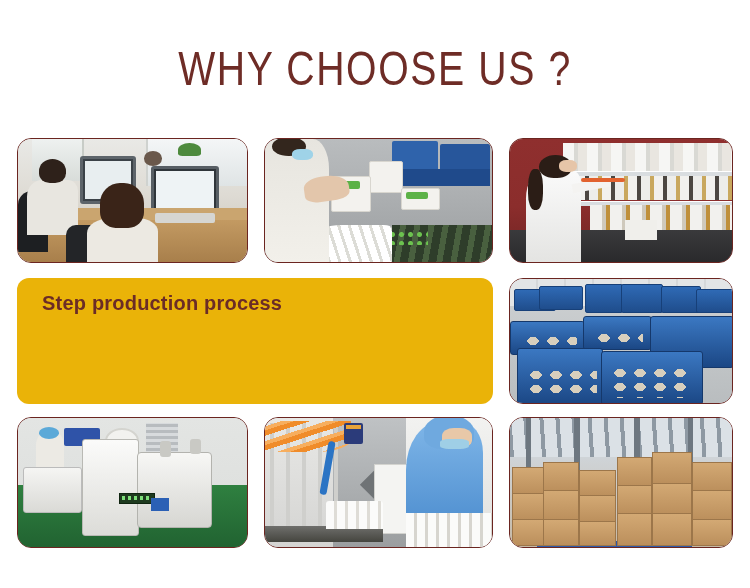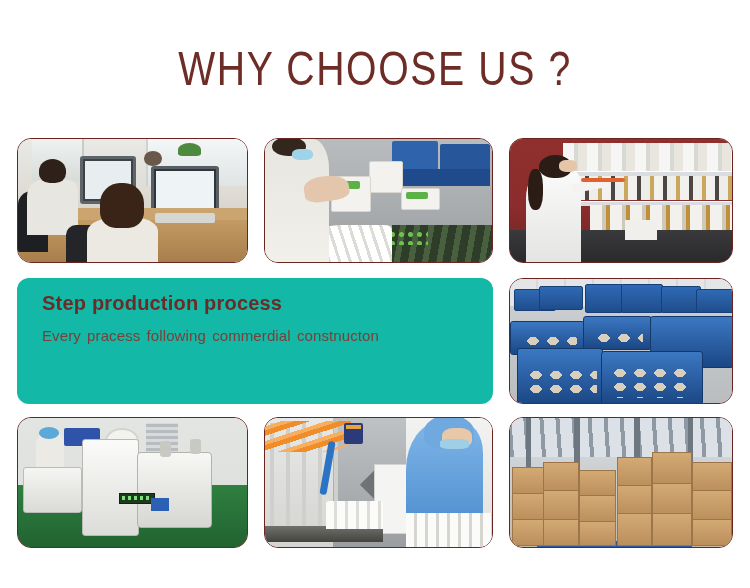--- a/index.html
+++ b/index.html
@@ -44,21 +44,21 @@
   #cell-lab         {left:509px; top:138px; width:224px; height:125px;}
   #cell-warehouse-crates{left:509px; top:278px; width:224px; height:126px;}
   #cell-machinery   {left:17px;  top:417px; width:231px; height:131px;}
   #cell-filling     {left:264px; top:417px; width:229px; height:131px;}
   #cell-boxes       {left:509px; top:417px; width:224px; height:131px;}
 
   
   .caption-panel{
     position:absolute;
     left:17px; top:278px; width:476px; height:126px;
-    background:#14b8a6;
+    background:#eab308;
     border-radius:12px;
     box-sizing:border-box;
     padding:14px 22px 0 25px;
   }
   .caption-heading{
     color:#6b2c27;
     font-size:20px;
     font-weight:bold;
     letter-spacing:.2px;
     margin:0 0 10px 0;
@@ -315,21 +315,20 @@
       <div class="tail"></div>
     <div class="head"></div>
       <div class="face"></div>
     <div class="armx"></div>
       <div class="redline"></div>
   </div>
 </div>
 
 <div class="caption-panel">
   <p class="caption-heading">Step production process</p>
-  <p class="caption-line">Every pracess following commerdial constnucton</p>
 </div>
 
 <div class="photo" id="cell-warehouse-crates">
   <div class="scene s-crates">
     <div class="wall"></div>
     <div class="b b1"></div>
       <div class="b b2"></div>
       <div class="b b3"></div>
     <div class="b b4"></div>
       <div class="b b5"></div>

